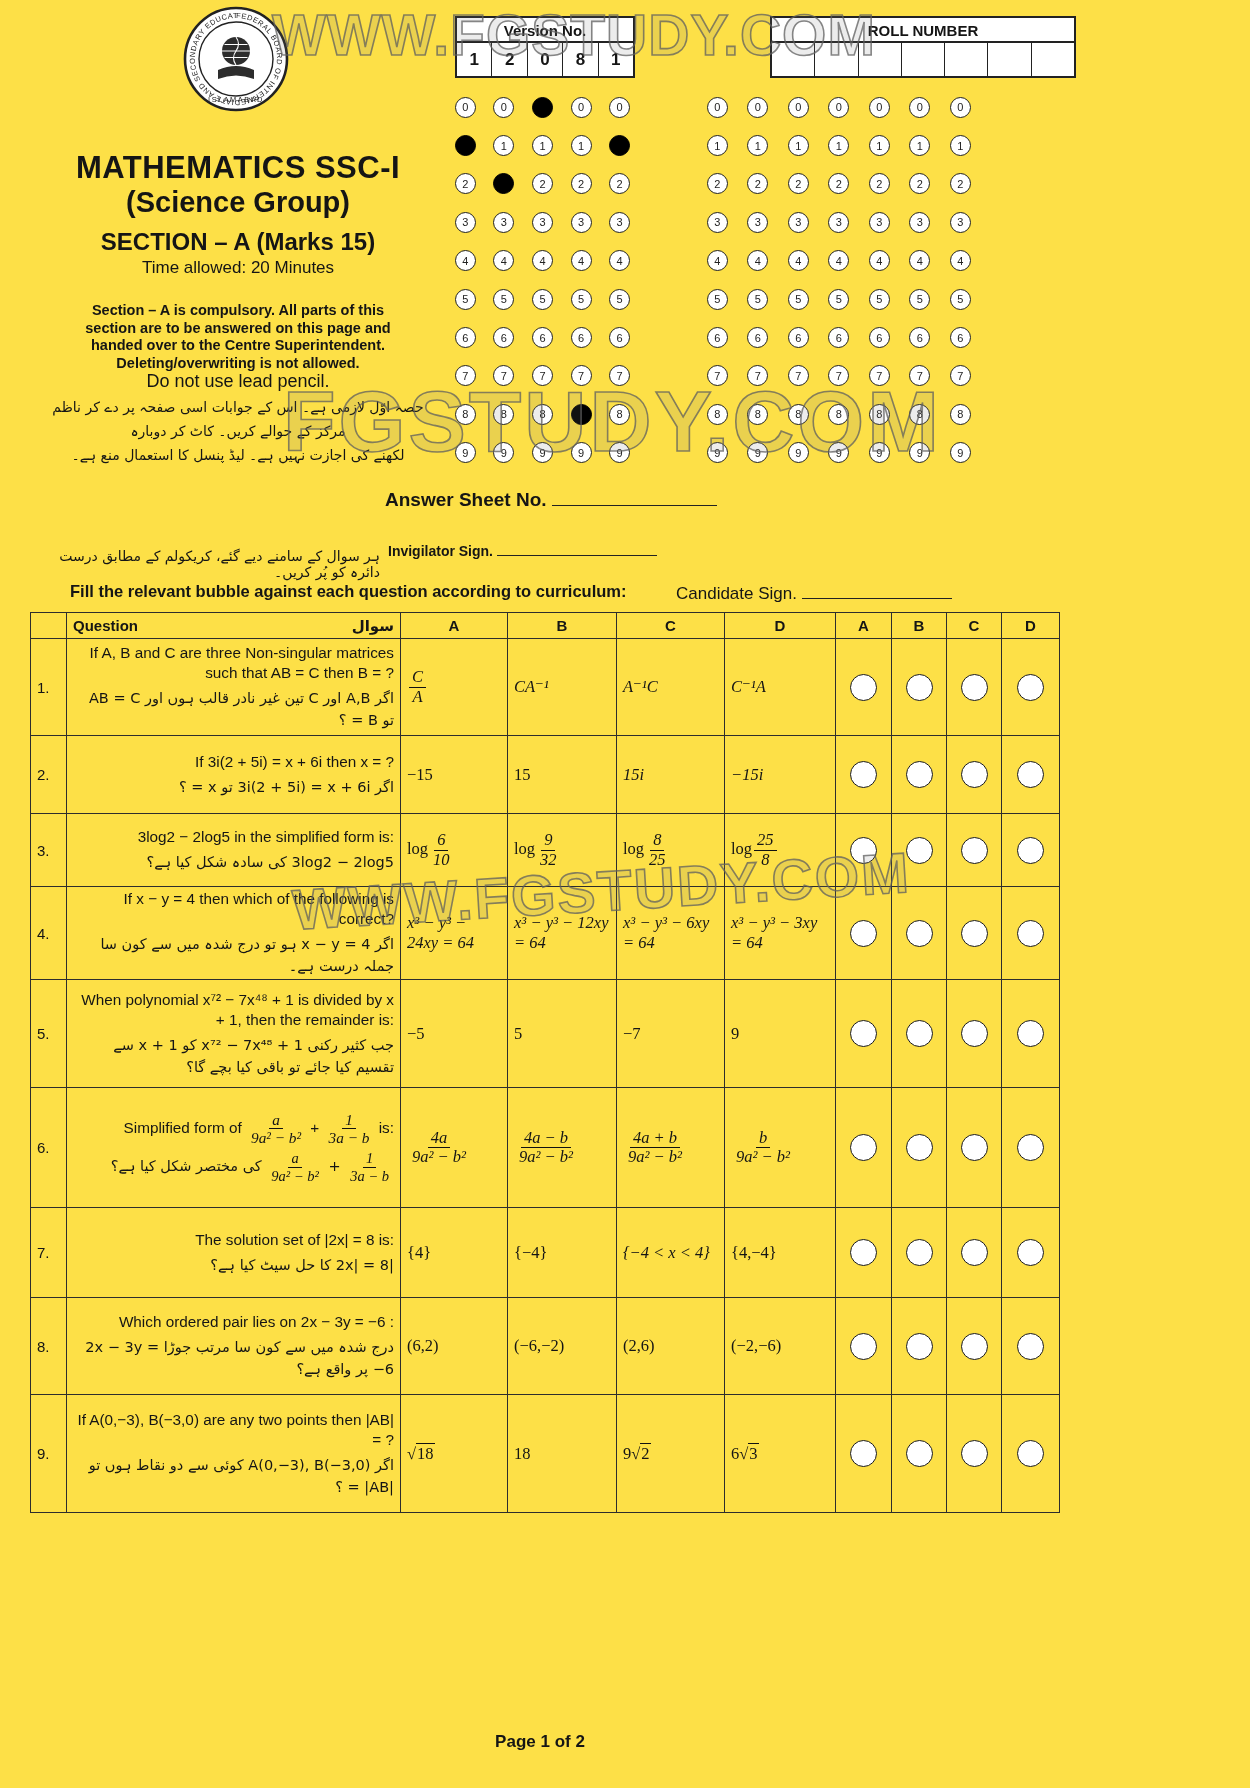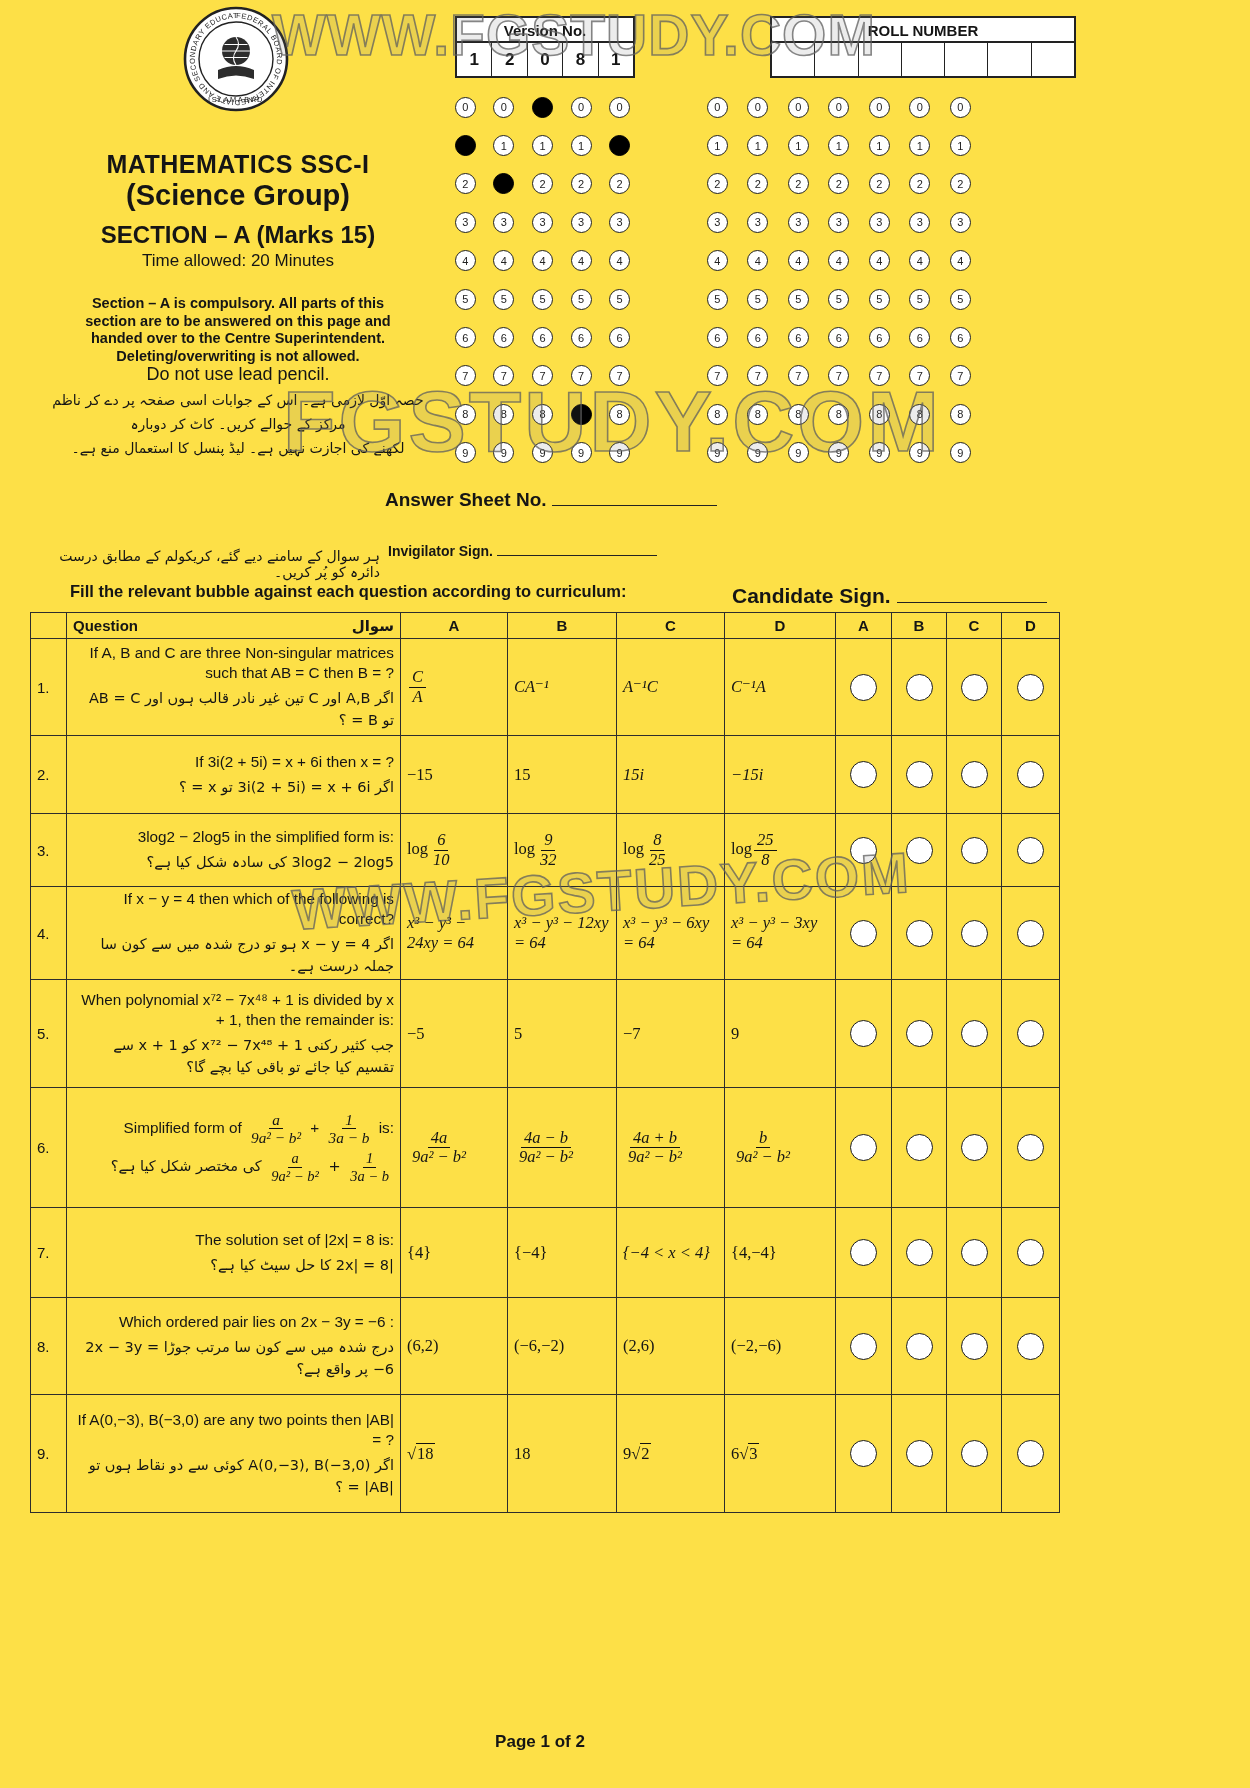--- a/index.html
+++ b/index.html
@@ -29,33 +29,33 @@
   
   .grid{position:absolute;display:grid;z-index:2}
   .vgrid{left:446px;top:88px;grid-template-columns:repeat(5,38.6px);grid-auto-rows:38.4px}
   .rgrid{left:697px;top:88px;grid-template-columns:repeat(7,40.5px);grid-auto-rows:38.4px}
   .bub{width:21px;height:21px;border:1.5px solid #222;border-radius:50%;margin:auto;background:#fff;
        display:flex;align-items:center;justify-content:center;font-size:11px;color:#222}
   .bub.filled{background:#000;border-color:#000;color:transparent}
 
   
   .tblock{position:absolute;left:46px;top:150px;width:384px;text-align:center;z-index:2}
-  .t1{font-size:25px;font-weight:bold;letter-spacing:.5px}
+  .t1{font-size:31px;font-weight:bold;letter-spacing:.5px}
   .t2{font-size:29px;font-weight:bold}
   .t3{font-size:24px;font-weight:bold;margin-top:9px}
   .t4{font-size:17px;margin-top:2px}
   .inst{font-size:14.5px;font-weight:bold;line-height:17.5px;margin-top:24px}
   .nopencil{font-size:18px;line-height:18px}
   .urduhead{direction:rtl;font-family:"DejaVu Sans",sans-serif;font-size:14px;line-height:24px;margin-top:5px;text-align:center}
 
   .ansline{position:absolute;left:385px;top:489px;font-size:19px;font-weight:bold;z-index:2}
   .invurdu{position:absolute;left:28px;top:548px;width:352px;direction:rtl;font-family:"DejaVu Sans",sans-serif;font-size:14px;z-index:2}
   .invline{position:absolute;left:388px;top:543px;font-size:14px;font-weight:bold;z-index:2}
   .fill{position:absolute;left:70px;top:582px;font-size:16.5px;font-weight:bold;z-index:2}
-  .cand{position:absolute;left:732px;top:584px;font-size:21px;font-weight:bold;z-index:2}
+  .cand{position:absolute;left:676px;top:584px;font-size:17px;font-weight:normal;z-index:2}
   .uline{display:inline-block;border-bottom:1.8px solid #222;height:6px}
 
   
   .qtable{position:absolute;left:30px;top:612px;border-collapse:collapse;table-layout:fixed;z-index:2;background:transparent}
   .qtable td,.qtable th{border:1.4px solid #2d2d2d;vertical-align:middle;padding:2px 6px}
   .qtable th{font-size:15px;font-weight:bold;height:26px;text-align:center}
   .qhwrap{display:flex;justify-content:space-between;align-items:center}
   .sawal{direction:rtl;font-family:"DejaVu Sans",sans-serif;font-weight:bold}
   .qn{font-size:15px;text-align:left;padding-left:5px;vertical-align:middle}
   .en{font-size:15.3px;text-align:right;line-height:20px}

